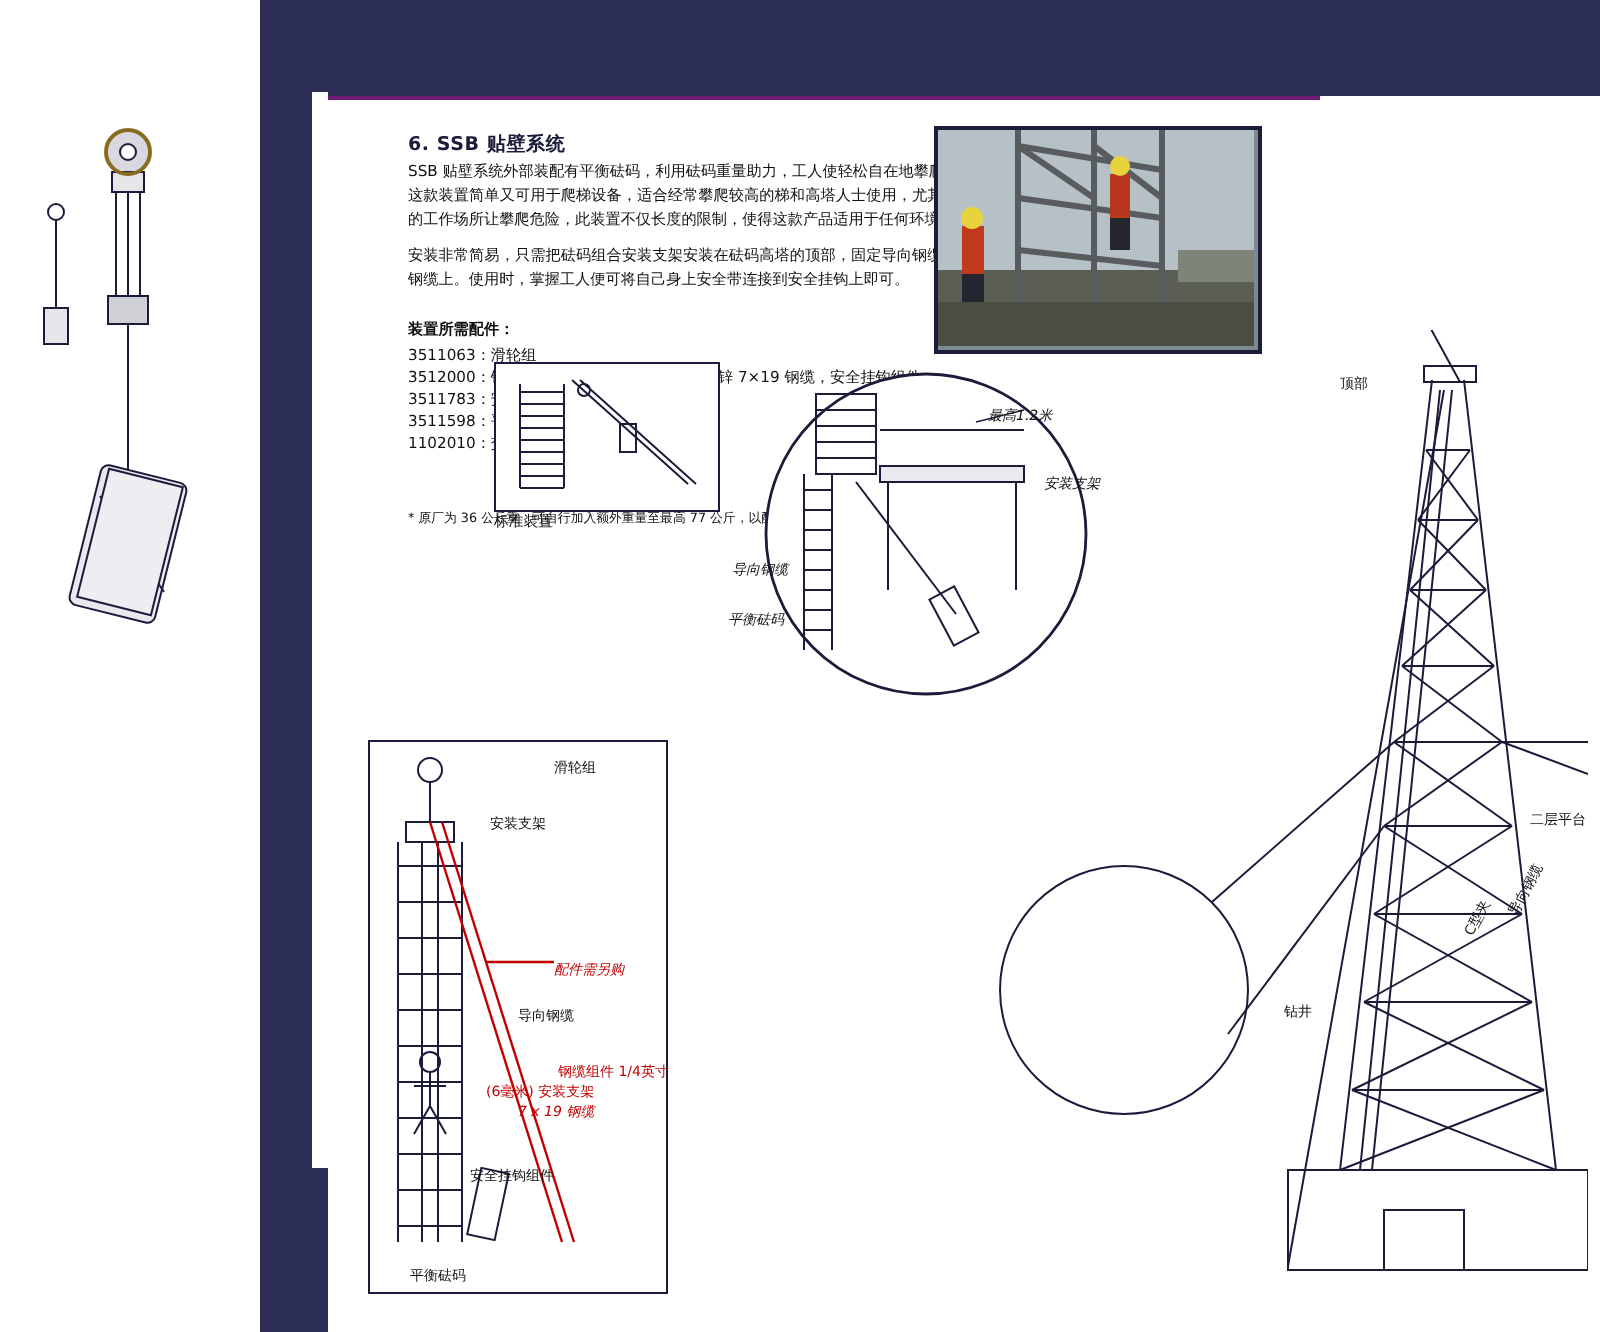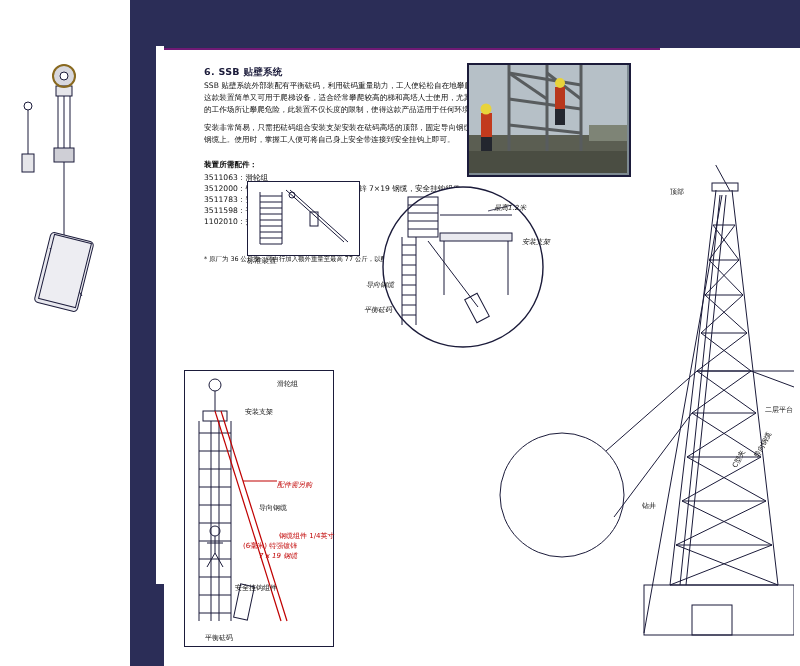--- a/index.html
+++ b/index.html
@@ -322,21 +322,21 @@
         </g>
         <line x1="30" y1="40" x2="96" y2="250" stroke="#c00000" stroke-width="1.2"></line>
         <line x1="36" y1="40" x2="102" y2="250" stroke="#c00000" stroke-width="1.2"></line>
         <line x1="58" y1="110" x2="92" y2="110" stroke="#c00000" stroke-width="1.2"></line>
       </svg>
       <div class="lbl" style="left:60px;top:8px;margin-left:32px;">滑轮组</div>
       <div class="lbl" style="left:60px;top:36px;">安装支架</div>
       <div class="lbl lbl-red" style="left:92px;top:109px;font-style:italic;">配件需另购</div>
       <div class="lbl" style="left:74px;top:132px;">导向钢缆</div>
       <div class="lbl lbl-red" style="left:58px;top:160px;margin-left:36px;">钢缆组件 1/4英寸</div>
-      <div class="lbl lbl-red" style="left:58px;top:170px;">(6毫米) 特强镀锌</div>
+      <div class="lbl lbl-red" style="left:58px;top:170px;">(6毫米) 安装支架</div>
       <div class="lbl lbl-red" style="left:74px;top:180px;font-style:italic;">7 x 19 钢缆</div>
       <div class="lbl" style="left:50px;top:212px;">安全挂钩组件</div>
       <div class="lbl" style="left:20px;top:262px;">平衡砝码</div>
     </div>
     <div class="fig-cap" style="left:20px;top:630px;width:148px;text-decoration:underline;">系统配件</div>
 
   </div>
 
   <div style="position:absolute;left:6px;top:58px;width:120px;height:270px;">
     <svg width="120" height="270">

